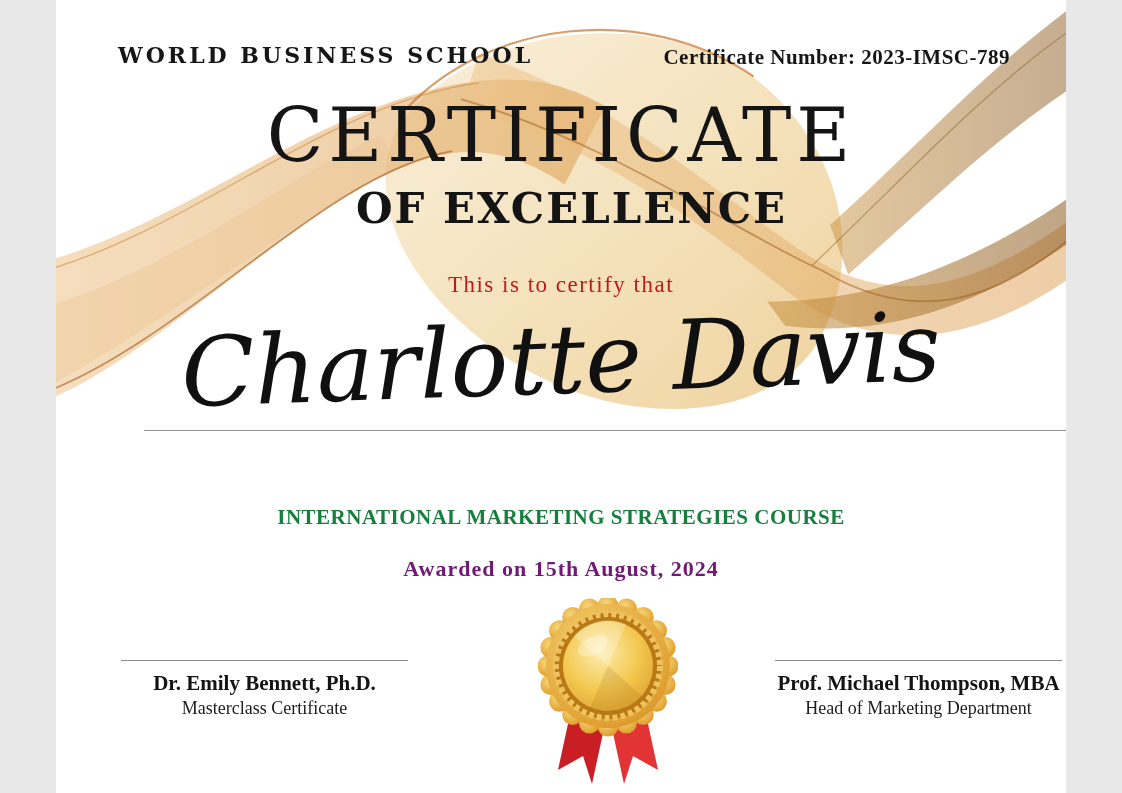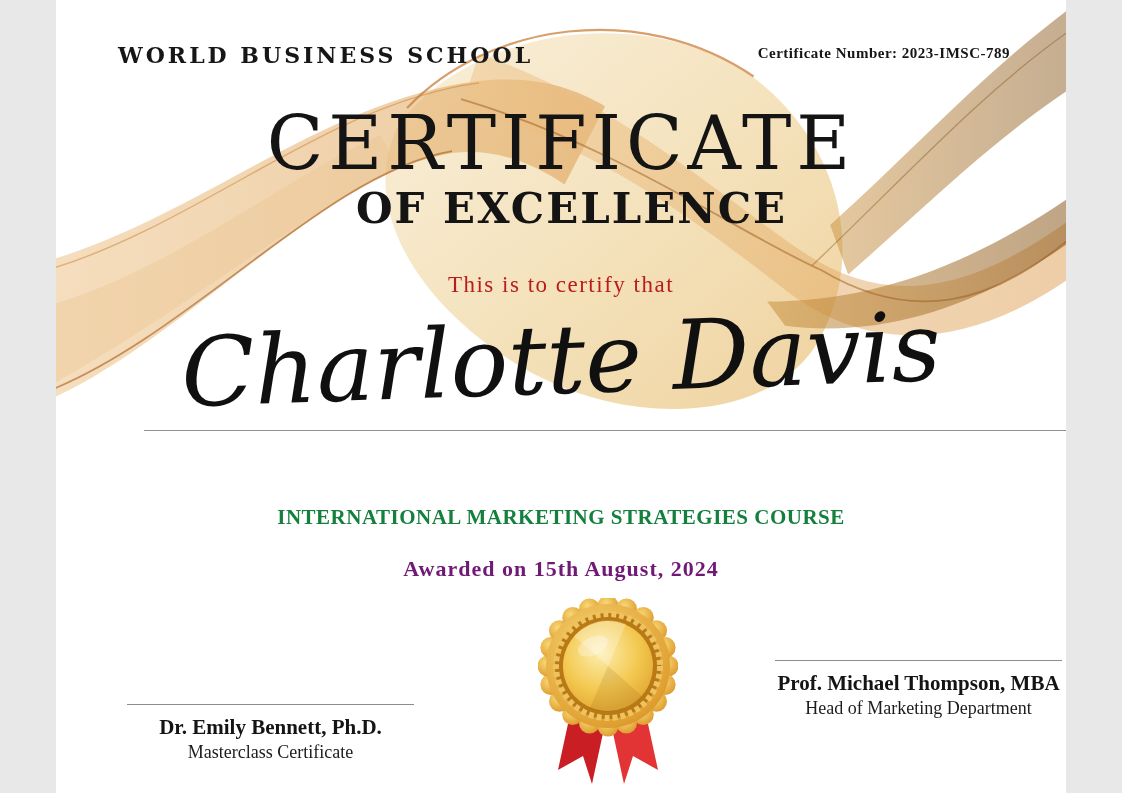--- a/index.html
+++ b/index.html
@@ -15,25 +15,25 @@
   .waves{position:absolute;inset:0;z-index:0;}
   .layer{position:absolute;z-index:1;}
 
   .school-name{
     left:62px;top:42px;
     font-size:22px;font-weight:700;letter-spacing:3px;
     font-family:"DejaVu Serif", serif;
   }
   .cert-number{
     right:56px;top:45px;
-    font-size:15px;font-weight:700;letter-spacing:0.5px;
+    font-size:21px;font-weight:700;letter-spacing:0.5px;
   }
   .center{left:0;right:0;text-align:center;}
   .title{
-    top:106px;
+    top:98px;
     font-family:"DejaVu Serif", serif;
     font-size:74px;font-weight:500;letter-spacing:5px;
     color:#141414;line-height:1;text-align:center;
   }
   .subtitle{
     top:188px;
     font-family:"DejaVu Serif", serif;
     font-size:42px;font-weight:600;letter-spacing:2px;
     color:#141414;line-height:1;padding-left:21px;
   }
@@ -61,21 +61,21 @@
     top:505px;
     font-size:21px;font-weight:700;letter-spacing:0.5px;color:#15803d;
   }
   .awarded{
     top:556px;
     font-size:22px;font-weight:700;letter-spacing:1px;color:#701a75;
   }
   .medal{left:482px;top:598px;width:140px;height:190px;}
 
   .sig{top:660px;width:325px;text-align:center;}
-  .sig-left{left:52px;margin-top:44px;}
+  .sig-left{left:46px;}
   .sig-right{left:700px;}
   .sig-line{width:287px;margin:0 auto 9px;border-top:1.5px solid #8d8d8d;height:0;}
   .sig-name{font-size:21px;font-weight:700;color:#141414;line-height:1.3;}
   .sig-title{font-size:18px;color:#1c1c1c;line-height:1.3;}
 </style>
 </head>
 <body>
 
 <div class="page">
 

